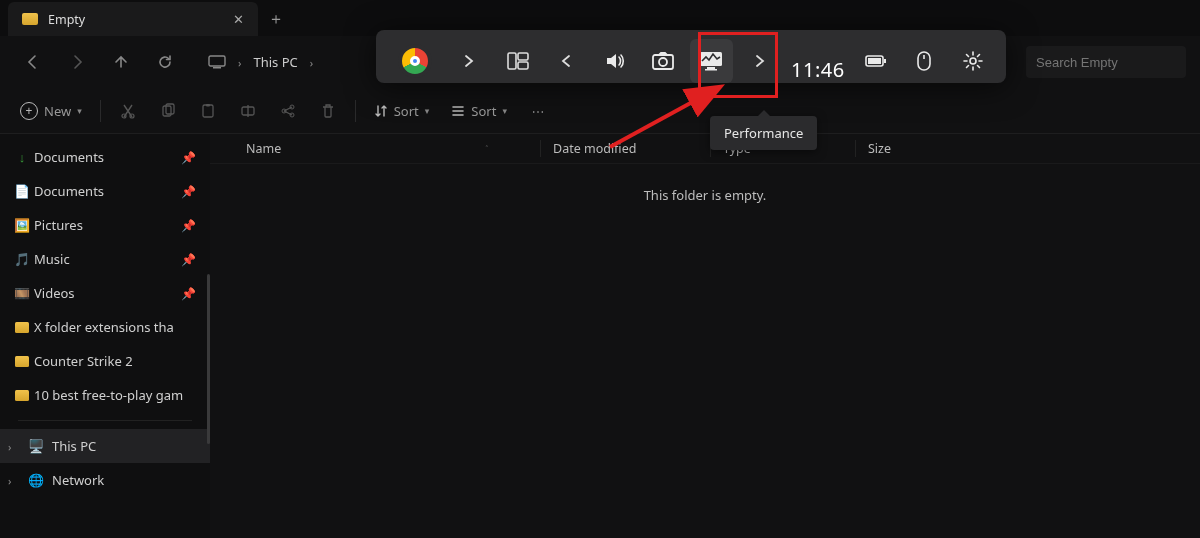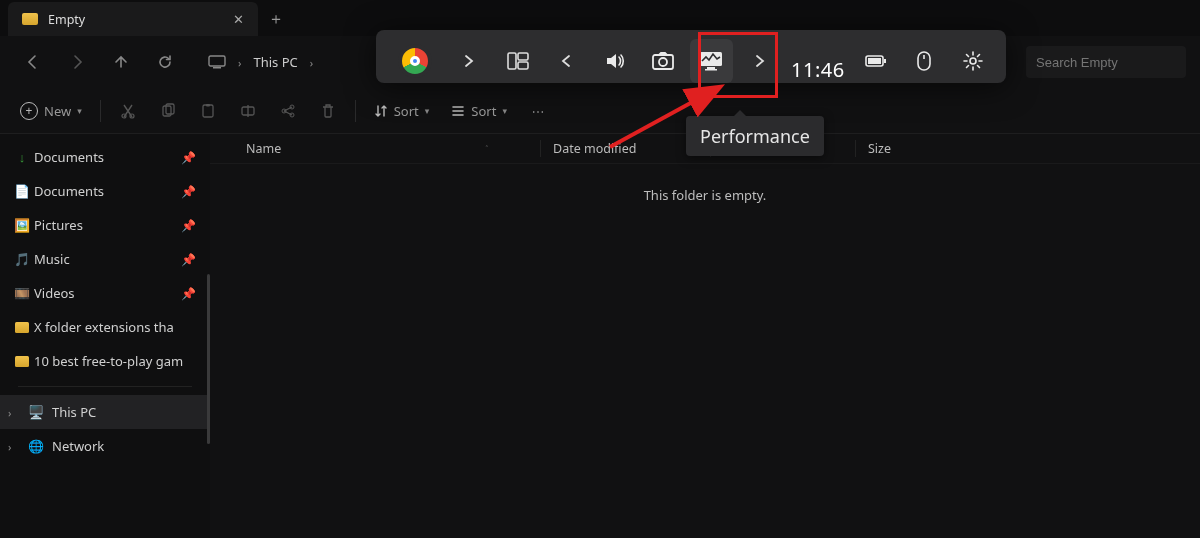--- a/index.html
+++ b/index.html
@@ -173,24 +173,24 @@
   .clock { font-size: 20px; color: #fff; padding: 0 4px; letter-spacing: 0.5px;}
   .redbox {
     position: absolute;
     left: 698px; top: 32px;
     width: 80px; height: 66px;
     border: 3px solid #e02020;
     pointer-events: none;
   }
   .tooltip {
     position: absolute;
-    left: 686px; top: 116px;
+    left: 710px; top: 116px;
     background: #2b2b2d;
     color: #e6e6e6;
-    font-size: 18px;
+    font-size: 13px;
     padding: 8px 14px;
     border-radius: 4px;
     box-shadow: 0 2px 10px rgba(0,0,0,0.5);
   }
   .tooltip::before {
     content:""; position:absolute; top:-6px; left: 48px;
     border: 6px solid transparent; border-bottom-color:#2b2b2d; border-top:none;
   }
   .arrow-annot {
     position: absolute;
@@ -348,20 +348,26 @@
     <div class="sbitem">
       <span class="sico">🎞️</span>
       <span>Videos</span>
       <span class="pin">📌</span>
     </div>
     <div class="sbitem">
       <span class="sico">
           <span class="folder-sm"></span>
         </span>
       <span>X folder extensions tha</span>
+    </div>
+    <div class="sbitem">
+      <span class="sico">
+          <span class="folder-sm"></span>
+        </span>
+      <span>Counter Strike 2</span>
     </div>
     <div class="sbitem">
       <span class="sico">
           <span class="folder-sm"></span>
         </span>
       <span>10 best free-to-play gam</span>
     </div>
     <div class="divider"></div>
     <div class="sbitem root sel">
       <span class="exp">›</span>

